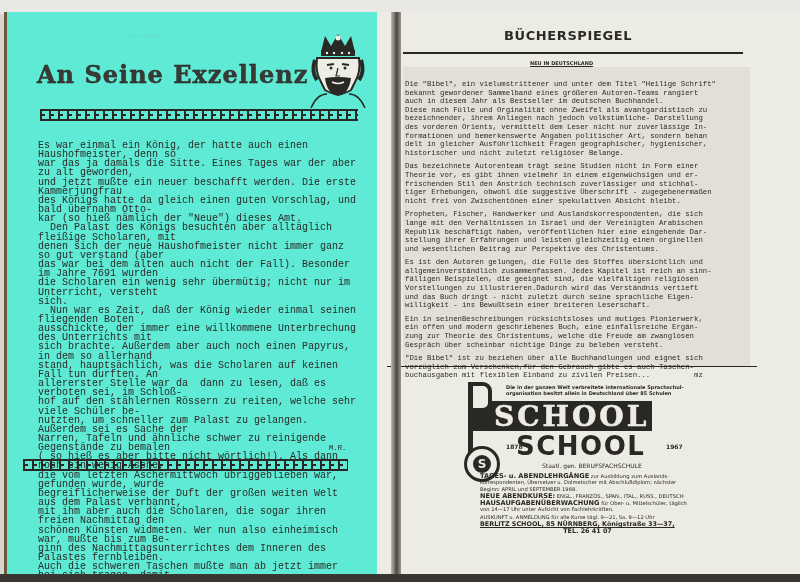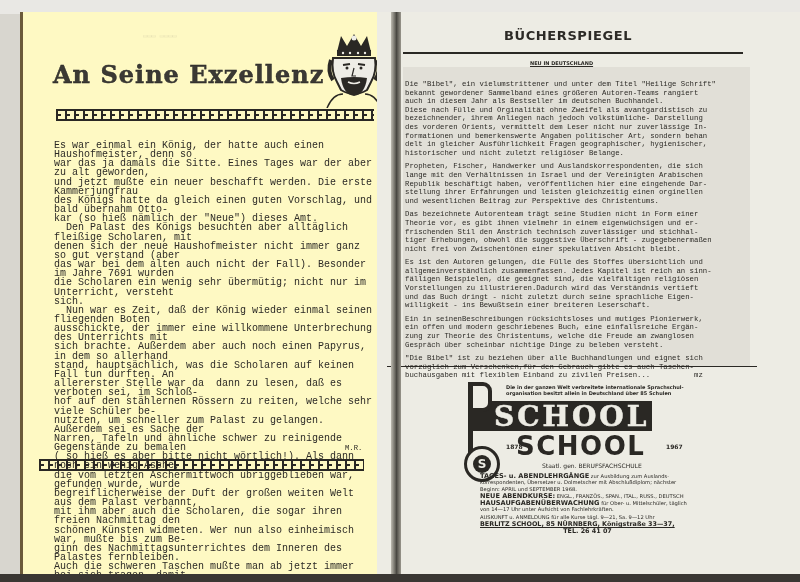--- a/index.html
+++ b/index.html
@@ -1,20 +1,20 @@
 <!DOCTYPE html>
 <html><head>
 <meta charset="utf-8">
 <style>
   html, body { margin:0; padding:0; }
   body { width:800px; height:582px; overflow:hidden; background:#d8d6cf; position:relative; font-family:"Liberation Mono", monospace; }
   .scan-top { position:absolute; left:0; top:0; width:800px; height:14px; background:#e9e8e4; }
   .spread { position:absolute; left:0; top:12px; width:800px; height:570px; }
   .page { position:absolute; top:0; height:570px; background:#ecebe3; overflow:hidden; }
-  .page-left { left:20px; width:387px; background:#fef9c3; border-left:3px solid #6b5a3a; }
+  .page-left { left:4px; width:387px; background:#5eead4; border-left:3px solid #6b5a3a; }
   .page-right { left:377px; width:406px; background:#edece4;padding-left:44px; }
   .gutter { position:absolute; left:391px; top:12px; width:10px; height:570px; background:linear-gradient(to right,#bdbab0,#6c6a62 40%,#4a4842 55%,#9a978d); }
   .bottom-shadow { position:absolute; left:0; bottom:0; width:800px; height:8px; background:#3a3733; }
 
   
   .title { position:absolute; left:30px; top:48px; font-family:"DejaVu Serif", serif; font-size:24px; font-weight:bold; color:#3b3934; letter-spacing:1px; -webkit-text-stroke:0.4px #222; }
   .king { position:absolute; left:300px; top:20px; width:62px; height:76px; }
   .meander { position:absolute; height:12px; background-color:transparent;
      background-image: repeating-linear-gradient(to right, #2a2824 0 2px, transparent 2px 9px);
      border-top:2px solid #2a2824; border-bottom:2px solid #2a2824; box-sizing:border-box; }
@@ -134,30 +134,30 @@
     <div class="review">
       <p>Die "Bibel", ein vielumstrittener und unter dem Titel "Heilige Schrift"
 bekannt gewordener Sammelband eines größeren Autoren-Teams rangiert
 auch in diesem Jahr als Bestseller im deutschen Buchhandel.
 Diese nach Fülle und Orginalität ohne Zweifel als avantgardistisch zu
 bezeichnender, ihrem Anliegen nach jedoch volkstümliche- Darstellung
 des vorderen Orients, vermittelt dem Leser nicht nur zuverlässige In-
 formationen und bemerkenswerte Angaben politischer Art, sondern behan
 delt in gleicher Ausführlichkeit Fragen geographischer, hygienischer,
 historischer und nicht zuletzt religiöser Belange.</p>
+      <p>Das bezeichnete Autorenteam trägt seine Studien nicht in Form einer
+Theorie vor, es gibt ihnen vielmehr in einem eigenwüchsigen und er-
+frischenden Stil den Anstrich technisch zuverlässiger und stichhal-
+tiger Erhebungen, obwohl die suggestive Überschrift - zugegebenermaßen
+nicht frei von Zwischentönen einer spekulativen Absicht bleibt.</p>
       <p>Propheten, Fischer, Handwerker und Auslandskorrespondenten, die sich
 lange mit den Verhältnissen in Israel und der Vereinigten Arabischen
 Republik beschäftigt haben, veröffentlichen hier eine eingehende Dar-
 stellung ihrer Erfahrungen und leisten gleichzeitig einen orginellen
 und wesentlichen Beitrag zur Perspektive des Christentums.</p>
-      <p>Das bezeichnete Autorenteam trägt seine Studien nicht in Form einer
-Theorie vor, es gibt ihnen vielmehr in einem eigenwüchsigen und er-
-frischenden Stil den Anstrich technisch zuverlässiger und stichhal-
-tiger Erhebungen, obwohl die suggestive Überschrift - zugegebenermaßen
-nicht frei von Zwischentönen einer spekulativen Absicht bleibt.</p>
       <p>Es ist den Autoren gelungen, die Fülle des Stoffes übersichtlich und
 allgemeinverständlich zusammenfassen. Jedes Kapitel ist reich an sinn-
 fälligen Beispielen, die geeignet sind, die vielfältigen religiösen
 Vorstellungen zu illustrieren.Dadurch wird das Verständnis vertieft
 und das Buch dringt - nicht zuletzt durch seine sprachliche Eigen-
 willigkeit - ins Bewußtsein einer breiteren Leserschaft.</p>
       <p>Ein in seinenBeschreibungen rücksichtsloses und mutiges Pionierwerk,
 ein offen und modern geschriebenes Buch, eine einfallsreiche Ergän-
 zung zur Theorie des Christentums, welche die Freude am zwanglosen
 Gespräch über scheinbar nichtige Dinge zu beleben versteht.</p>

